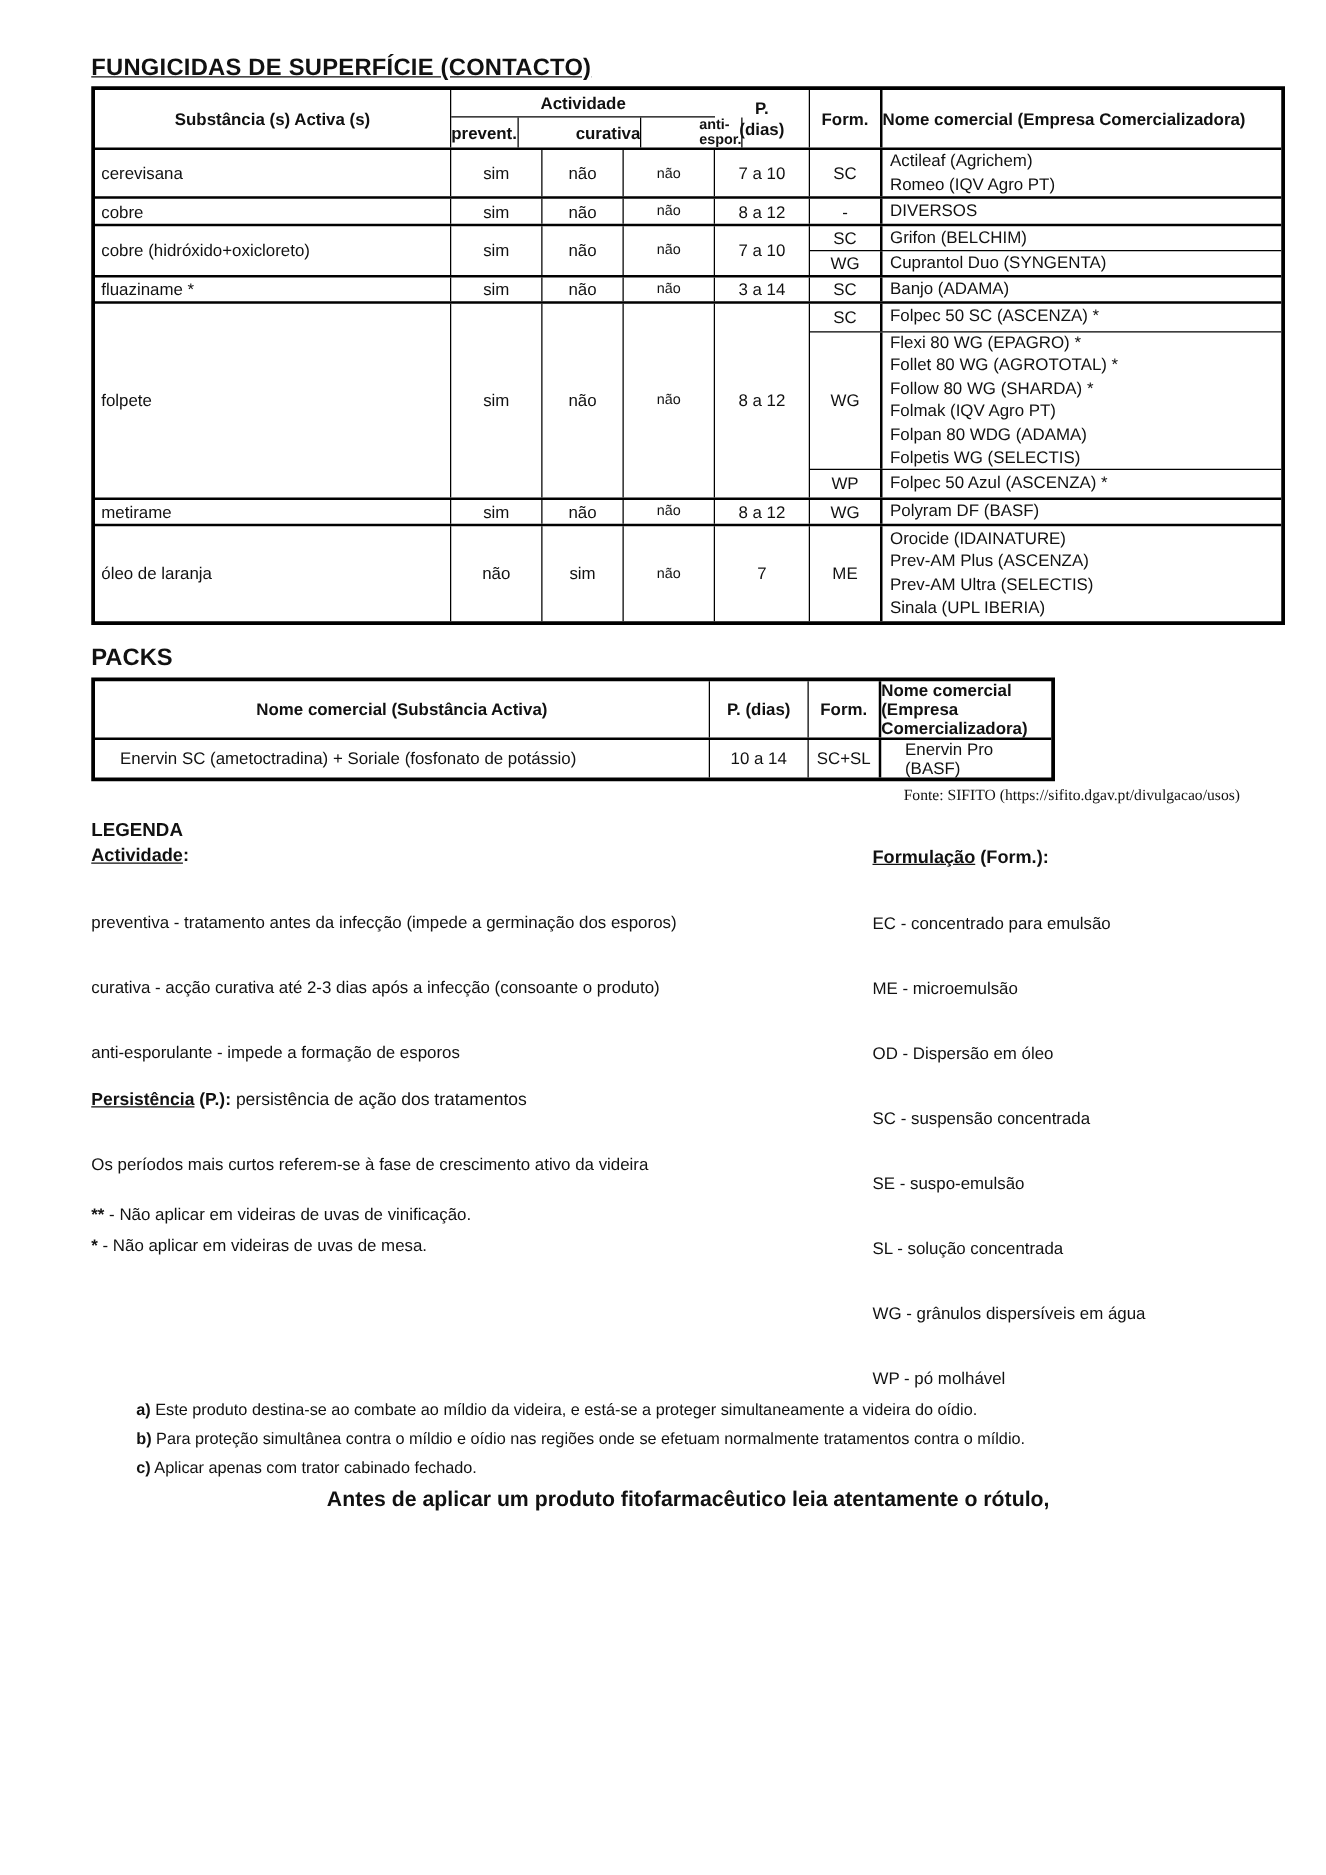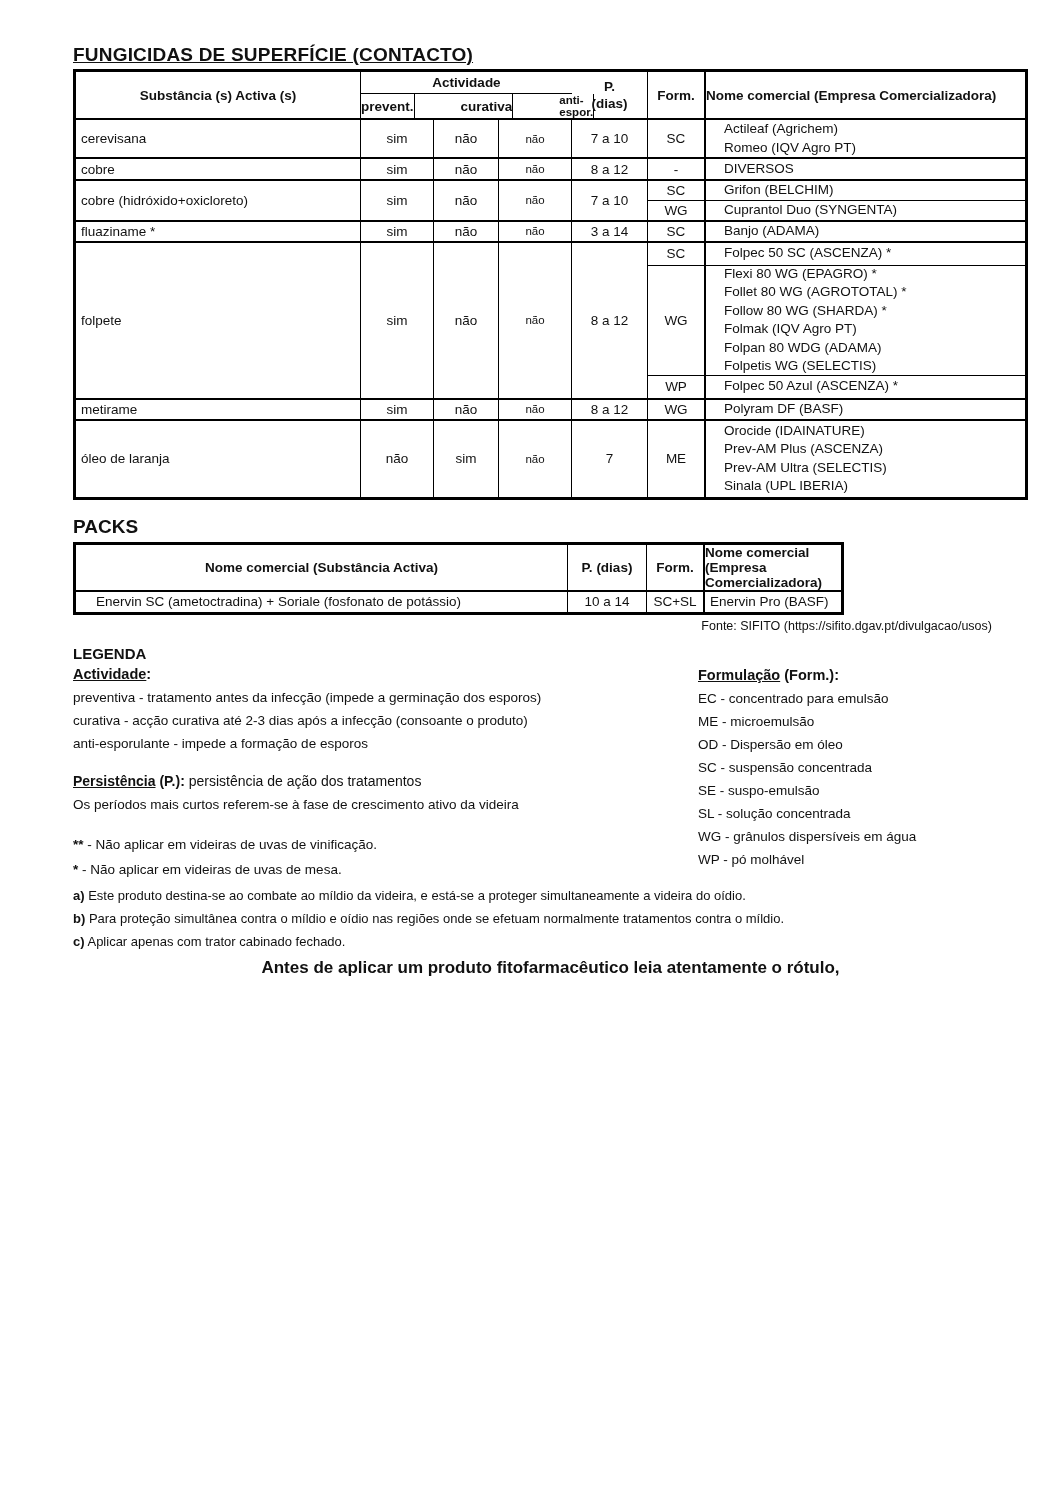--- a/index.html
+++ b/index.html
@@ -26,21 +26,21 @@
 
   .cell { display: flex; align-items: center; font-size: 13.5px; }
   .c-sub  { width: 285px; border-right: 1px solid #000; padding-left: 5px; }
   .c-prev { width: 73px;  border-right: 1px solid #000; justify-content: center; }
   .c-cur  { width: 65px;  border-right: 1px solid #000; justify-content: center; }
   .c-anti { width: 73px;  border-right: 1px solid #000; justify-content: center; font-size: 11.5px; }
   .c-p    { width: 75px;  justify-content: center; text-align: center; }
   .c-form { width: 56px;  justify-content: center; }
   .c-names{ flex: 1; border-left: 2px solid #000; flex-direction: column;
             align-items: flex-start; justify-content: center; padding-left: 6px; }
-  .name-line { line-height: 18.5px; margin-left: 12px; }
+  .name-line { line-height: 18.5px; }
 
   .c-formgroup { flex: 1; display: flex; flex-direction: column; border-left: 1px solid #000; }
   .form-subrow { display: flex; flex: 1; }
   .form-subrow + .form-subrow { border-top: 1px solid #000; }
 
   
   .hc { font-weight: 700; }
   .act-group { width: 211px; display: flex; flex-direction: column; }
   .act-title { height: 22px; border-bottom: 1px solid #000;
                display: flex; align-items: center; justify-content: center;
@@ -50,42 +50,42 @@
   .hdr-names { justify-content: center; padding-left: 0; text-align: center; }
 
   
   .packs-title { font-size: 19px; font-weight: 700; margin-top: 16px; margin-bottom: 4px; }
   .ptable { width: 771px; border: 3px solid #000; }
   .pt-header { display: flex; min-height: 21px; }
   .pt-row { display: flex; min-height: 22px; border-top: 2px solid #000; }
   .p-name { width: 492px; border-right: 1px solid #000; }
   .p-p    { width: 79px;  border-right: 1px solid #000; justify-content: center; text-align: center; }
   .p-form { width: 56px;  justify-content: center; }
-  .p-com  { flex: 1; border-left: 2px solid #000; padding-left: 5px; }
+  .p-com  { flex: 1; border-left: 2px solid #000; padding-left: 19px; }
   .p-name-hdr { justify-content: center; }
 
   .source-line { width: 955px; text-align: right; padding-right: 36px;
-                 font-size: 12.5px; margin-top: 4px; }
+                 font-size: 12.5px; margin-top: 4px; font-family: Liberation Serif, serif; }
 
   
   .legend-title { font-size: 15px; font-weight: 700; margin-top: 12px; }
   .legend-cols { display: flex; width: 955px; }
   .leg-left { flex: 1; padding-right: 10px; }
   .leg-right { width: 330px; padding-top: 1px; }
   .leg-h { font-size: 14.5px; font-weight: 700; line-height: 24px; }
   .leg-h .u { text-decoration: underline; }
-  .leg-line { font-size: 13.5px; line-height: 23px; }
+  .leg-line { font-size: 13.5px; line-height: 23px; margin-top: 29px; }
   .persist-block { margin-top: 14px; }
   .persist-lead { font-size: 14px; line-height: 24px; }
   .persist-lead .u { text-decoration: underline; font-weight: 700; }
   .persist-lead .b { font-weight: 700; }
   .fn-block { margin-top: 16px; }
   .fn { font-size: 13.5px; line-height: 25px; }
   .fn .m { font-weight: 700; }
-  .abc-block { margin-top: 2px; }
+  .abc-block { margin-top: 2px; margin-left: 36px; }
   .abc { font-size: 13px; line-height: 23px; }
   .abc .m { font-weight: 700; }
 
   .closing-line {
     width: 955px; text-align: center;
     font-size: 17px; font-weight: 700;
     margin-top: 5px;
   }
 </style>
 </head>

